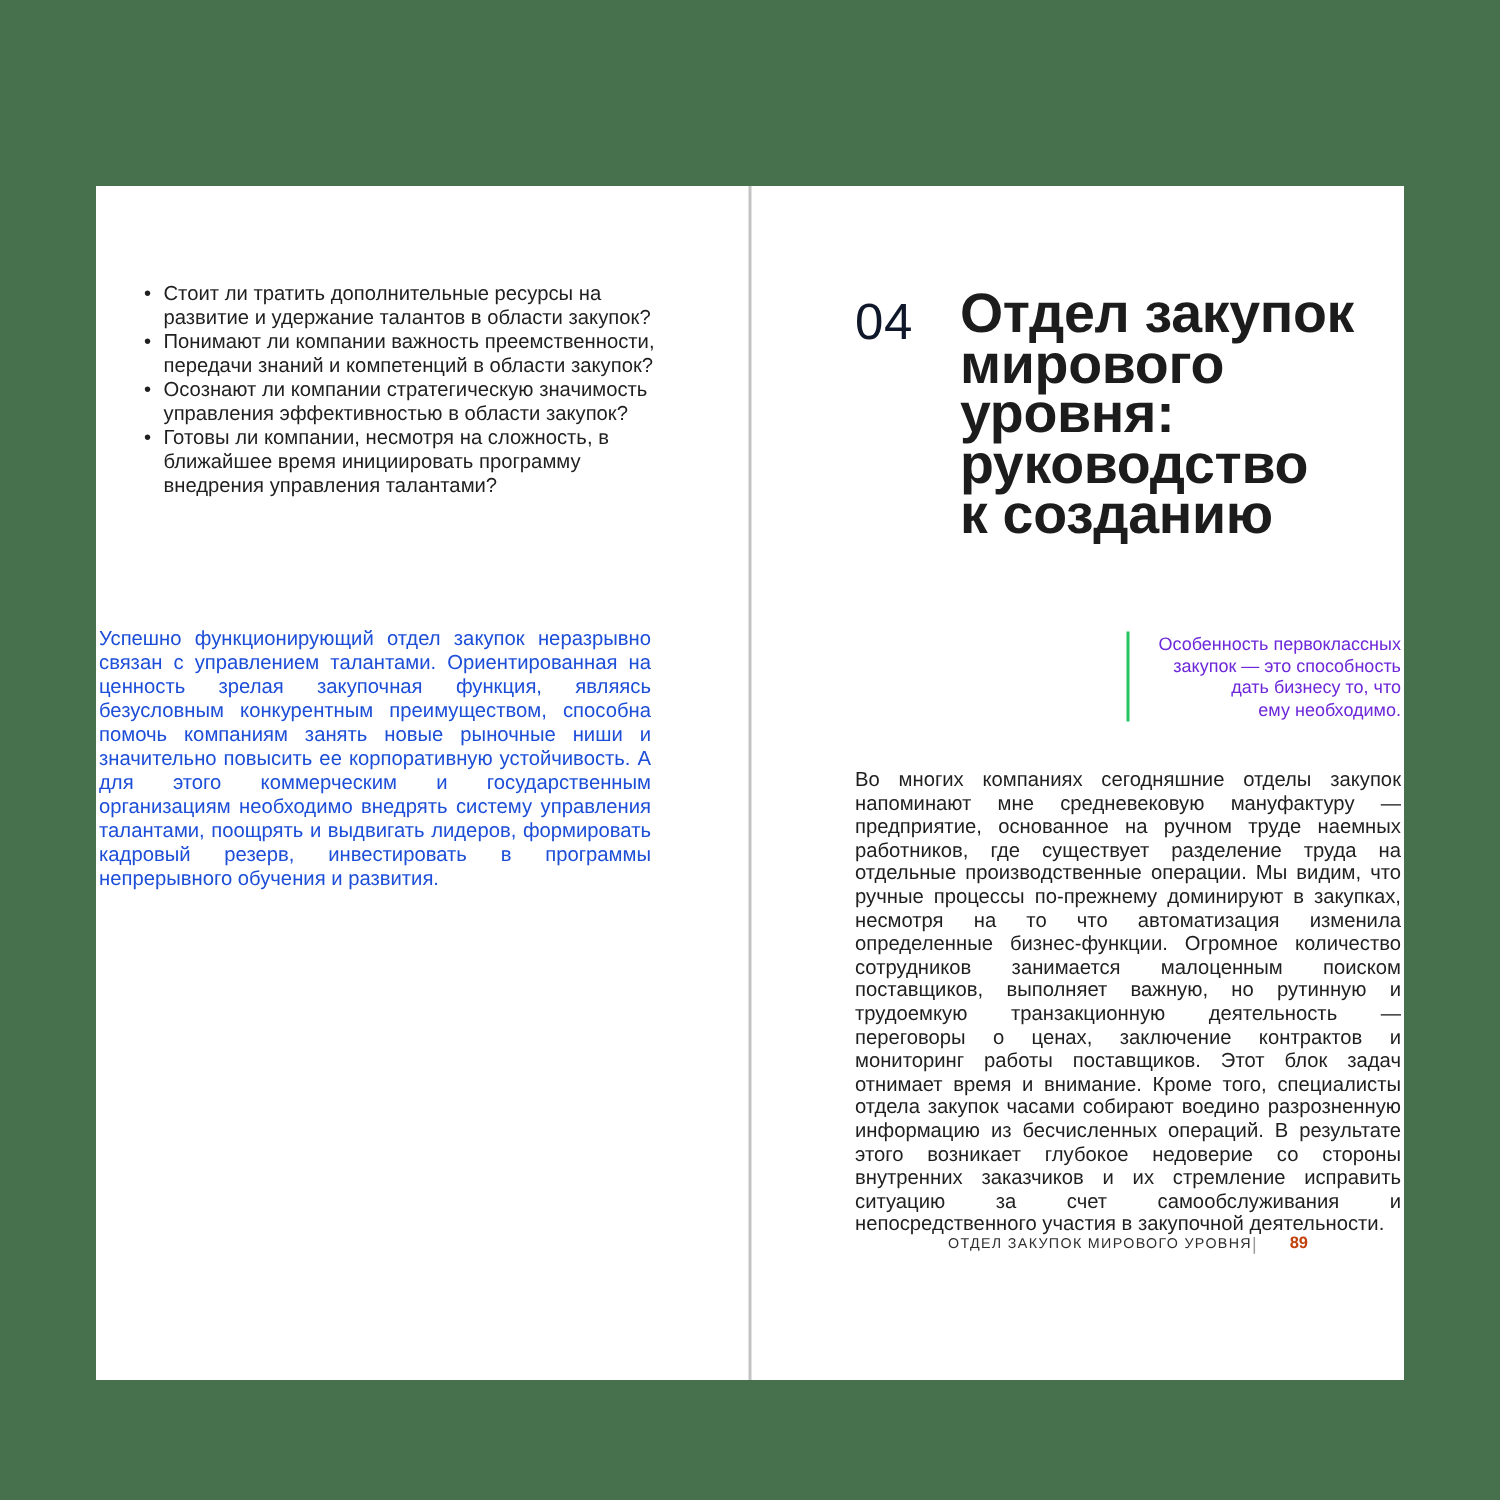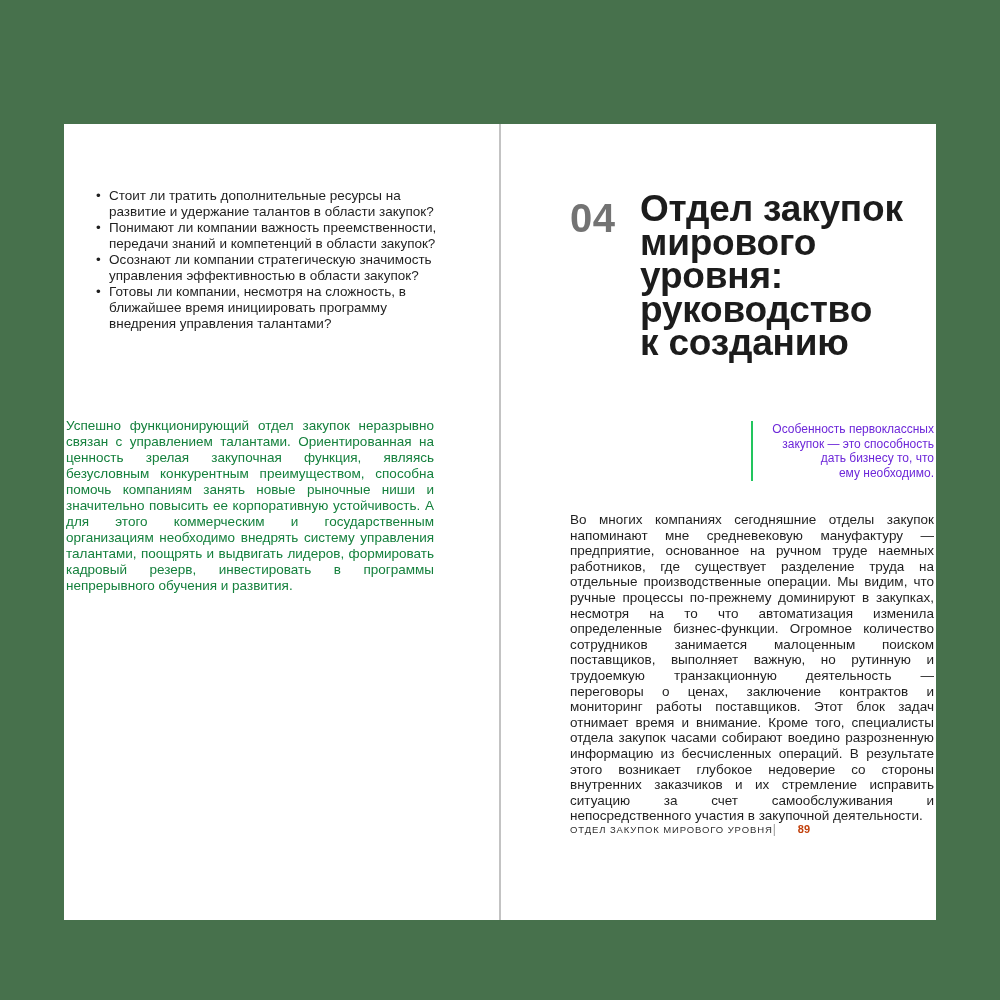--- a/index.html
+++ b/index.html
@@ -51,31 +51,31 @@
     color: #1f1f1f;
   }
   .left-paragraph {
     position: absolute;
     left: 2px; top: 294px;
     width: 368px;
     margin: 0;
     font-size: 13.5px;
     line-height: 16px;
     text-align: justify;
-    color: #15803d;
+    color: #1d4ed8;
   }
 
   
   .chapter-num {
     position: absolute;
     left: 69px; top: 74px;
-    font-size: 40px;
-    font-weight: 700;
+    font-size: 34px;
+    font-weight: 400;
     letter-spacing: 0.5px;
-    color: #737373;
+    color: #0f172a;
     line-height: 1;
   }
   .chapter-title {
     position: absolute;
     left: 139px; top: 68px;
     font-size: 29px;
     font-weight: 600;
     line-height: 33.5px;
     letter-spacing: -0.2px;
     color: #1c1c1c;
@@ -103,21 +103,21 @@
     line-height: 15.6px;
     text-align: justify;
     color: #1f1f1f;
   }
   .footer-row {
     position: absolute;
     left: 69px; top: 698px;
     width: 364px;
     display: flex;
     align-items: center;
-    justify-content: flex-start;
+    justify-content: center;
   }
   .running-title {
     font-size: 9.5px;
     letter-spacing: 0.9px;
     font-weight: 500;
     color: #2e2e2e;
   }
   .pagenum-group {
     display: flex;
     align-items: center;

